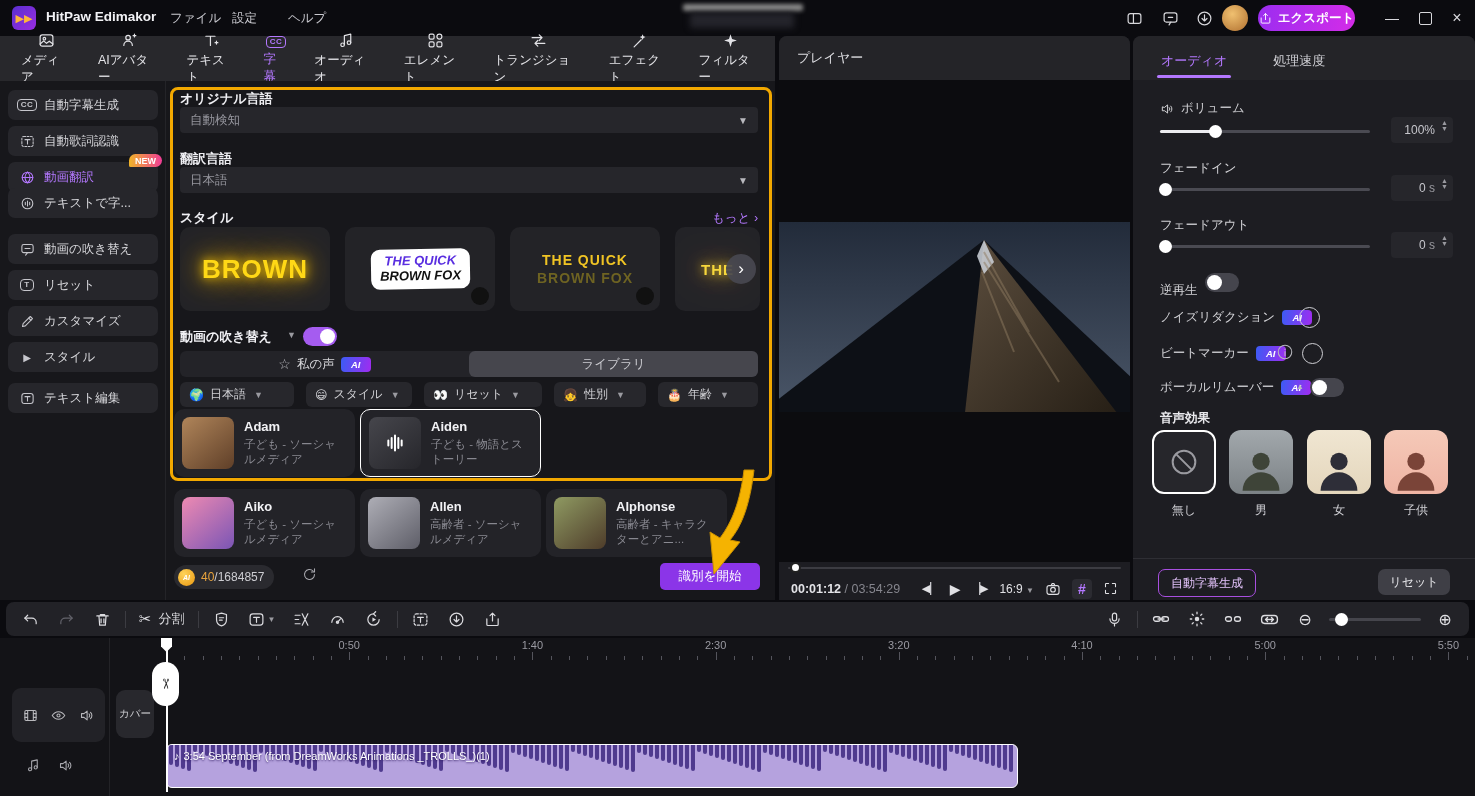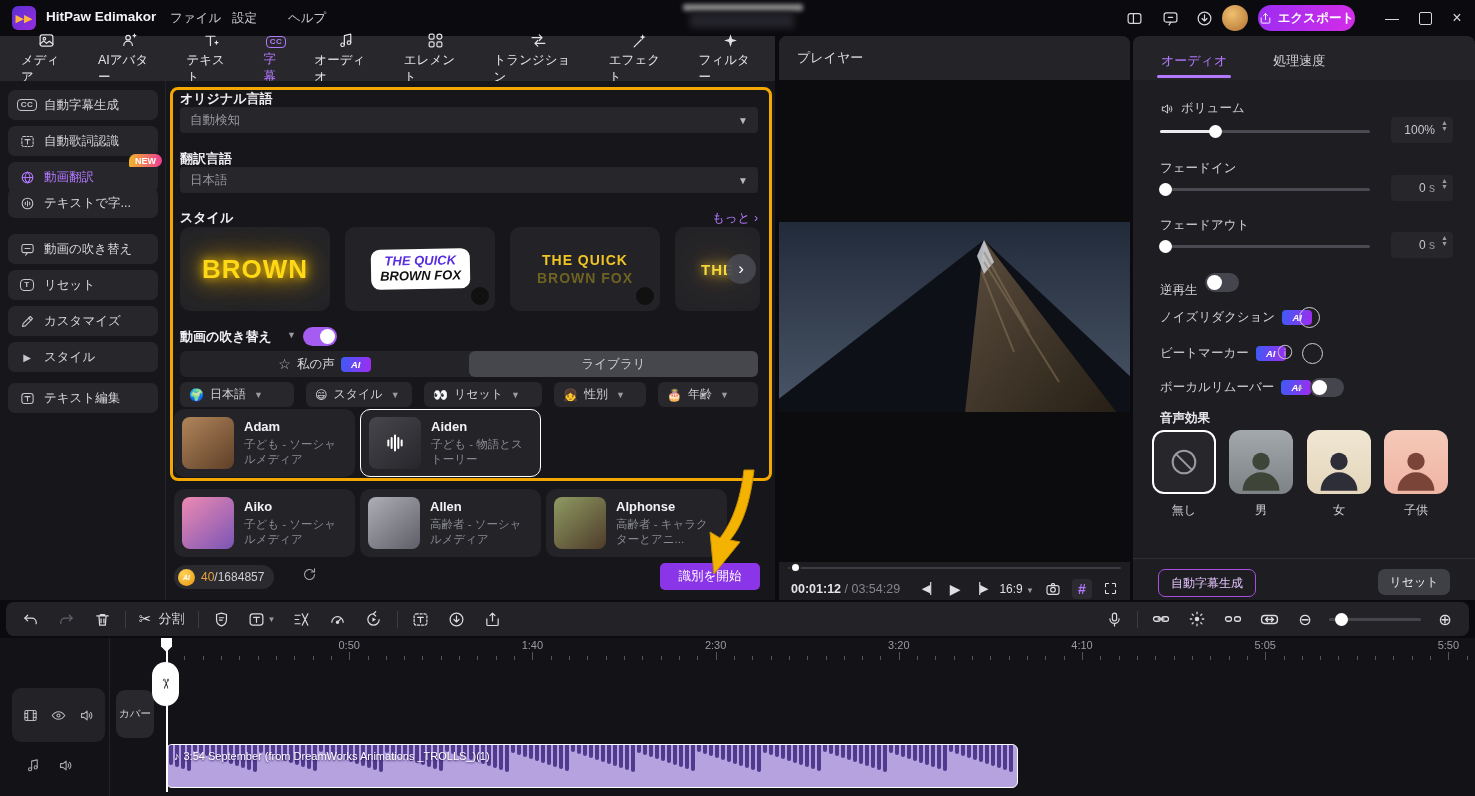--- a/index.html
+++ b/index.html
@@ -943,21 +943,21 @@
         <div class="tick" style="left: 1393.44px; height: 4px; top: 18px;"></div>
         <div class="tick" style="left: 1411.76px; height: 4px; top: 18px;"></div>
         <div class="tick" style="left: 1430.08px; height: 4px; top: 18px;"></div>
         <div class="tick" style="left: 1448.4px; height: 8px; top: 14px;"></div>
         <div class="tick" style="left: 1466.72px; height: 4px; top: 18px;"></div>
         <span class="ticklabel" style="left: 349.2px;">0:50</span>
         <span class="ticklabel" style="left: 532.4px;">1:40</span>
         <span class="ticklabel" style="left: 715.6px;">2:30</span>
         <span class="ticklabel" style="left: 898.8px;">3:20</span>
         <span class="ticklabel" style="left: 1082px;">4:10</span>
-        <span class="ticklabel" style="left: 1265.2px;">5:05</span>
+        <span class="ticklabel" style="left: 1265.2px;">5:00</span>
         <span class="ticklabel" style="left: 1448.4px;">5:50</span>
       </div>
     <div class="leftcol">
       <div class="vtrackhead">
         <span>
             <svg class="ic" width="15" height="15">
               <use href="#i-film"></use>
             </svg>
           </span>
         <span>

